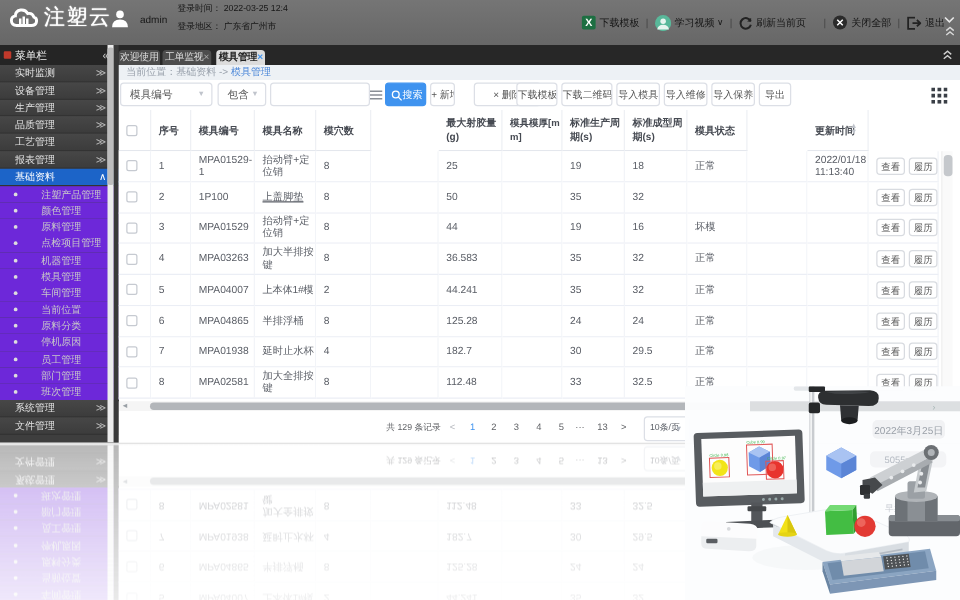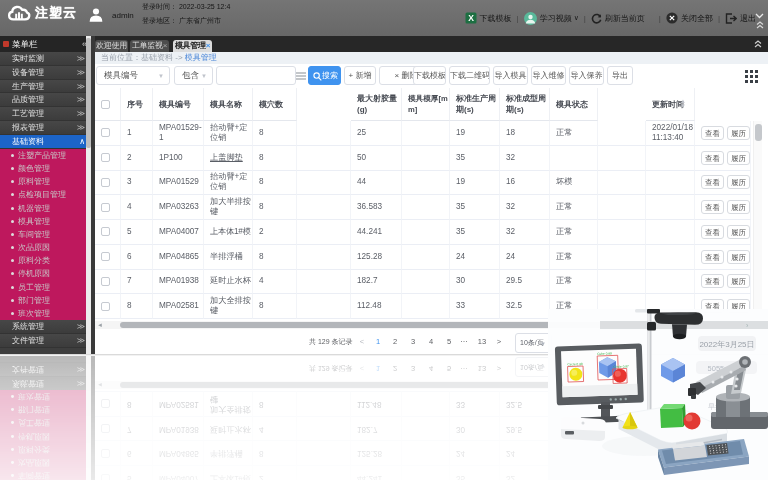--- a/index.html
+++ b/index.html
@@ -2,30 +2,30 @@
 <html><head><meta charset="utf-8">
 <style>
 *{margin:0;padding:0;box-sizing:border-box}
 html,body{width:768px;height:480px;overflow:hidden;background:#fff;font-family:"Liberation Sans",sans-serif}
 #app{position:relative;width:768px;height:355px;background:#fff;overflow:hidden;border-bottom:1.5px solid #dadada;
   -webkit-box-reflect:below 0 linear-gradient(to bottom,transparent 50%,rgba(0,0,0,.36) 100%);}
 .abs{position:absolute}
 
 #hdr{position:absolute;left:0;top:0;width:768px;height:36px;background:linear-gradient(#757575,#676767);}
 #hdr .logo{position:absolute;left:7px;top:2px;display:flex;align-items:center;color:#fff}
-#hdr .logotxt{font-size:13px;font-weight:bold;color:#fff;letter-spacing:1px;margin-left:4px;text-shadow:0 0 1px #fff}
+#hdr .logotxt{font-size:17px;font-weight:normal;color:#fff;letter-spacing:1px;margin-left:4px;text-shadow:0 0 1px #fff}
 .hl{color:#161616;font-size:8.5px;white-space:nowrap}
 #hdr .r{position:absolute;top:0;height:36px;display:flex;align-items:center;font-size:9px;color:#161616;white-space:nowrap;font-size:8px}
 
 #side{position:absolute;left:0;top:36px;width:95px;height:319px;background:#3e3e3e}
 #side .ttl{height:16px;background:#252525;color:#eee;font-size:8.5px;line-height:16px;padding-left:12px;position:relative}
 .mitem{height:13.8px;line-height:13px;color:#e2e2e2;font-size:8px;padding-left:12px;position:relative;background:linear-gradient(#474747,#3c3c3c);border-bottom:1px solid #333;white-space:nowrap;overflow:hidden}
 .mitem .chev{position:absolute;right:10px;top:0;color:#bbb;font-size:8px}
 .mactive{background:#1c64c8;color:#fff;font-weight:normal;height:14px}
-.sub{background:#be185d;color:#c8c8c8;font-size:8px;height:13.2px;line-height:13.2px;padding-left:18px;position:relative;white-space:nowrap;overflow:hidden}
+.sub{background:#6d28d9;color:#c8c8c8;font-size:8px;height:13.2px;line-height:13.2px;padding-left:33px;position:relative;white-space:nowrap;overflow:hidden}
 .sub:before{content:"";position:absolute;left:11px;top:5px;width:3px;height:3px;border-radius:50%;background:#ddd}
 #sidescroll{position:absolute;left:86px;top:36px;width:5px;height:318px;background:#ececec}
 #sidescroll .th{position:absolute;left:0;top:2px;width:5px;height:110px;background:#bdbdbd;border-radius:2px}
 #sidegap{position:absolute;left:91px;top:36px;width:4px;height:318px;background:#393939}
 
 #tabbar{position:absolute;left:95px;top:36px;width:673px;height:16px;background:#272727}
 .tab{position:absolute;top:4px;height:12px;border-radius:3px 3px 0 0;font-size:8px;line-height:12px;letter-spacing:-0.3px;text-align:center;color:#ddd;background:#4d4d4d;white-space:nowrap;overflow:hidden}
 .tab.act{background:#dcdcdc;color:#222;font-weight:bold}
 
 #bc{position:absolute;left:95px;top:52px;width:673px;height:12px;background:#edf1f5;font-size:8px;line-height:12px;color:#98a0ab;padding-left:6px}
@@ -121,21 +121,21 @@
     <div class="mitem">工艺管理<span class="chev">≫</span></div>
     <div class="mitem">报表管理<span class="chev">≫</span></div>
     <div class="mitem mactive">基础资料<span class="chev" style="color:#fff">∧</span></div>
     <div class="sub">注塑产品管理</div>
     <div class="sub">颜色管理</div>
     <div class="sub">原料管理</div>
     <div class="sub">点检项目管理</div>
     <div class="sub">机器管理</div>
     <div class="sub">模具管理</div>
     <div class="sub">车间管理</div>
-    <div class="sub">次品原因</div>
+    <div class="sub">当前位置</div>
     <div class="sub">原料分类</div>
     <div class="sub">停机原因</div>
     <div class="sub">员工管理</div>
     <div class="sub">部门管理</div>
     <div class="sub">班次管理</div>
     <div class="mitem">系统管理<span class="chev">≫</span></div>
     <div class="mitem">文件管理<span class="chev">≫</span></div>
   </div>
   <div id="sidescroll">
       <div class="th"></div>
@@ -154,21 +154,21 @@
     <div class="tbx sel" style="left:1px;width:74px;text-align:left;padding-left:7px">模具编号<span class="dar">▼</span></div>
     <div class="tbx sel" style="left:79px;width:39px;text-align:left;padding-left:7px">包含<span class="dar">▼</span></div>
     <div class="tbx" style="left:121px;width:80px"></div>
     <svg class="abs" style="left:201px;top:8px" width="10" height="8" viewBox="0 0 10 8">
         <path d="M0 1 H10 M0 4 H10 M0 7 H10" stroke="#8a8f96" stroke-width="1.2"></path>
       </svg>
     <div class="btn btnb" style="left:213px;width:33px"><svg style="position:absolute;left:4px;top:5px" width="9" height="9" viewBox="0 0 9 9">
           <circle cx="3.6" cy="3.6" r="2.7" fill="none" stroke="#fff" stroke-width="1.1"></circle>
           <path d="M5.7 5.7 L8.3 8.3" stroke="#fff" stroke-width="1.1"></path>
         </svg><span style="margin-left:11px">搜索</span></div>
-    <div class="btn" style="left:249px;width:32px">+ 新增</div>
+    <div class="btn" style="left:249px;width:20px">+ 新增</div>
     <div class="btn" style="left:284px;width:54px">× 删除</div>
     <div class="btn" style="left:318px;width:33px">下载模板</div>
     <div class="btn" style="left:354px;width:41px">下载二维码</div>
     <div class="btn" style="left:398px;width:35px">导入模具</div>
     <div class="btn" style="left:436px;width:35px">导入维修</div>
     <div class="btn" style="left:474px;width:35px">导入保养</div>
     <div class="btn" style="left:512px;width:26px">导出</div>
     <svg class="abs" style="left:650px;top:6px" width="13" height="13" viewBox="0 0 13 13">
         <g fill="#3a3f46">
           <rect x="0" y="0" width="3" height="3"></rect>

